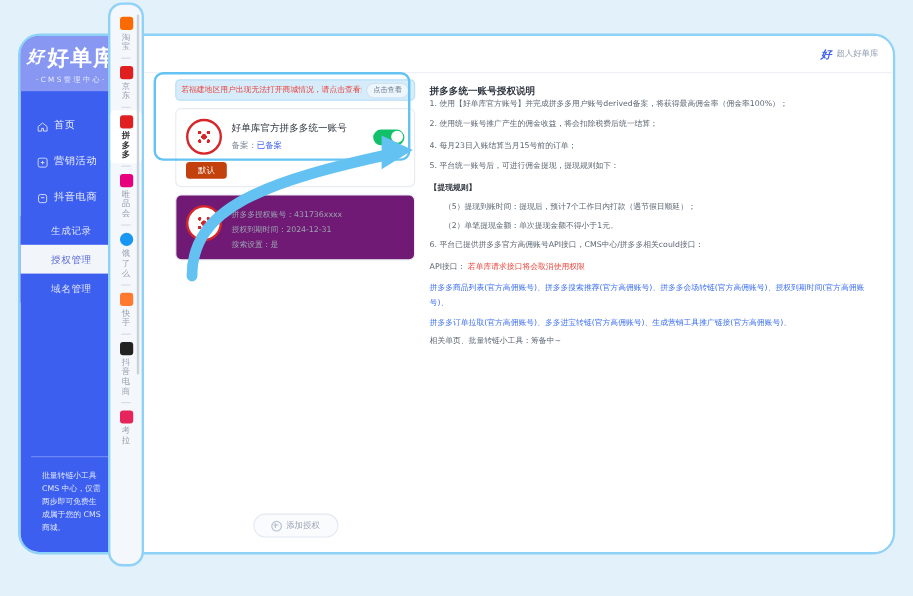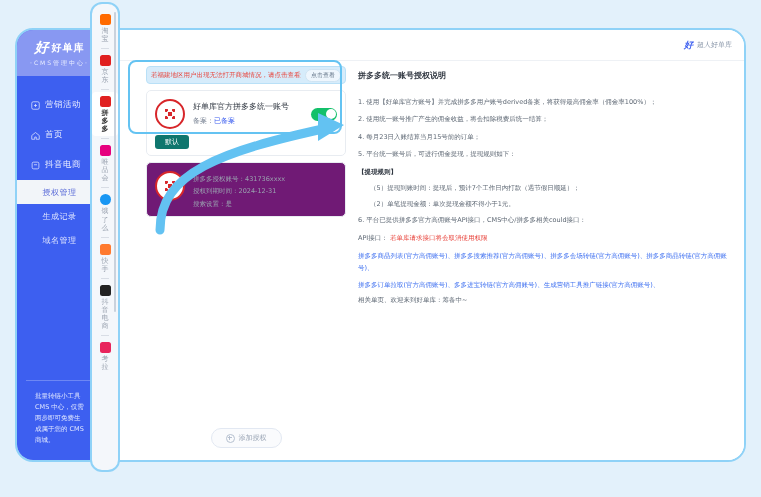--- a/index.html
+++ b/index.html
@@ -22,21 +22,21 @@
     background:#3d5ff0;
     display:flex;flex-direction:column;
   }
   #brand{
     height:46px;background:#8898f2;
     display:flex;flex-direction:column;align-items:center;justify-content:center;
     gap:2px;
   }
   #brand .logo-row{display:flex;align-items:center;gap:3px;}
   #brand .mark{font-size:14px;color:#fff;font-style:italic;font-weight:bold;}
-  #brand .name{font-size:10px;color:#fff;font-weight:bold;letter-spacing:1px;}
+  #brand .name{font-size:18px;color:#fff;font-weight:bold;letter-spacing:1px;}
   #brand .sub{font-size:6px;color:#e7ebff;letter-spacing:2px;}
   .nav-list{padding-top:14px;}
   .nav-item{
     position:relative;display:flex;align-items:center;
     height:30px;padding:0 8px 0 14px;color:#e9edff;font-size:8.5px;
     gap:5px;cursor:pointer;
   }
   .nav-item .ico{width:9px;height:9px;flex:none;opacity:.95;}
   .nav-item .lbl{flex:1;letter-spacing:.5px;}
   .nav-item .chev{font-size:6px;opacity:.8;}
@@ -123,21 +123,21 @@
       radial-gradient(circle at 30% 70%, #d7262a 1.4px, transparent 1.6px),
       radial-gradient(circle at 70% 70%, #d7262a 1.4px, transparent 1.6px),
       radial-gradient(circle at 50% 50%, #d7262a 2.2px, transparent 2.4px);
   }
   .ac-info{flex:1;padding-top:2px;}
   .ac-title{font-size:8px;color:#2f3640;margin-bottom:4px;}
   .ac-sub{font-size:7px;color:#7b8595;font-family:Liberation Serif, serif;}
   .ac-sub b{color:#3d5ff0;font-weight:normal;}
   .ac-line{font-size:6.5px;color:#9aa3b0;line-height:1.9;}
   .tag-default{
-    display:inline-block;background:#0f766e;color:#fff;font-size:7px;
+    display:inline-block;background:#c2410c;color:#fff;font-size:7px;
     padding:2px 10px;border-radius:3px;margin-top:6px;
   }
   .switch{
     width:26px;height:13px;border-radius:7px;background:#13c06a;
     position:relative;flex:none;align-self:center;cursor:pointer;
   }
   .switch:after{
     content:"";position:absolute;right:1.5px;top:1.5px;width:10px;height:10px;
     border-radius:50%;background:#fff;
   }
@@ -151,21 +151,21 @@
     width:7px;height:7px;border:1px solid #b6c0d0;border-radius:50%;
     position:relative;
   }
   #add-auth .plus:before,#add-auth .plus:after{
     content:"";position:absolute;background:#b6c0d0;
   }
   #add-auth .plus:before{left:1.5px;top:2.7px;width:3.5px;height:.8px;}
   #add-auth .plus:after{left:2.8px;top:1.5px;width:.8px;height:3.5px;}
   
   #right-col{flex:1;padding:4px 6px 0 4px;overflow:hidden;}
-  .ins-title{font-size:8px;font-weight:bold;color:#2f3640;margin-bottom:16px;}
+  .ins-title{font-size:8px;font-weight:bold;color:#2f3640;margin-bottom:0;}
   .ins-p{font-size:6.5px;color:#5d6773;line-height:1.6;margin-bottom:7px;}
   .ins-p .lnk{color:#3d6ff0;}
   .ins-p .em{color:#2f3640;}
   .ins-h{font-size:6.5px;font-weight:bold;color:#2f3640;margin:8px 0 6px;font-family:Liberation Serif, serif;}
   .ins-i{font-size:6.5px;color:#5d6773;line-height:1.6;margin:0 0 6px 12px;}
   .ins-red{color:#e8443c;}
   .ins-blue{color:#3d6ff0;line-height:1.9;font-size:6.5px;margin-bottom:4px;}
   
   #arrow-svg{position:absolute;left:120px;top:55px;width:270px;height:190px;
     pointer-events:none;z-index:9;}
@@ -184,45 +184,45 @@
       <div class="logo-row">
         <span class="mark">好</span>
         <span class="name">好单库</span>
       </div>
       <div class="sub">·CMS管理中心·</div>
     </div>
 
     <div class="nav-list">
       <div class="nav-item">
         <svg class="ico" viewBox="0 0 12 12">
+            <path d="M1 6l5-4 5 4v5H7V8H5v3H1z" fill="none" stroke="#e9edff" stroke-width="1"></path>
+          </svg>
+        <span class="lbl">首页</span>
+        <span class="chev"></span>
+      </div>
+      <div class="nav-item">
+        <svg class="ico" viewBox="0 0 12 12">
             <rect x="1" y="1" width="10" height="10" rx="2" fill="none" stroke="#e9edff" stroke-width="1"></rect>
             <path d="M4 6h4M6 4v4" stroke="#e9edff" stroke-width="1"></path>
           </svg>
         <span class="lbl">营销活动</span>
         <span class="chev">▾</span>
-      </div>
-      <div class="nav-item">
-        <svg class="ico" viewBox="0 0 12 12">
-            <path d="M1 6l5-4 5 4v5H7V8H5v3H1z" fill="none" stroke="#e9edff" stroke-width="1"></path>
-          </svg>
-        <span class="lbl">首页</span>
-        <span class="chev"></span>
       </div>
       <div class="nav-item">
         <svg class="ico" viewBox="0 0 12 12">
             <rect x="1.5" y="1.5" width="9" height="9" rx="2" fill="none" stroke="#e9edff" stroke-width="1"></rect>
             <path d="M4 5h4" stroke="#e9edff" stroke-width="1"></path>
           </svg>
         <span class="lbl">抖音电商</span>
         <span class="chev">▾</span>
       </div>
 
       <div class="sub-list">
+        <div class="sub-item">生成记录</div>
         <div class="sub-item active">授权管理</div>
-        <div class="sub-item">生成记录</div>
         <div class="sub-item">域名管理</div>
       </div>
     </div>
 
     <div id="side-note">批量转链小工具 CMS 中心，仅需两步即可免费生成属于您的 CMS 商城。</div>
   </div>
 
   <div id="main">
     <div id="topbar">
       <span class="tb-logo">好</span>
@@ -276,23 +276,23 @@
         <div class="ins-p">4. 每月23日入账结算当月15号前的订单；</div>
         <div class="ins-p">5. 平台统一账号后，可进行佣金提现，提现规则如下：</div>
         <div class="ins-h">【提现规则】</div>
         <div class="ins-i">（5）提现到账时间：提现后，预计7个工作日内打款（遇节假日顺延）；</div>
         <div class="ins-i">（2）单笔提现金额：单次提现金额不得小于1元。</div>
         <div class="ins-p">6. 平台已提供拼多多官方高佣账号API接口，CMS中心/拼多多相关could接口：</div>
         <div class="ins-p">
           <span>API接口：</span>
           <span class="ins-red">若单库请求接口将会取消使用权限</span>
         </div>
-        <div class="ins-blue">拼多多商品列表(官方高佣账号)、拼多多搜索推荐(官方高佣账号)、拼多多会场转链(官方高佣账号)、拼多多商品转链(官方高佣账号)、</div>
+        <div class="ins-blue">拼多多商品列表(官方高佣账号)、拼多多搜索推荐(官方高佣账号)、拼多多会场转链(官方高佣账号)、授权到期时间(官方高佣账号)、</div>
         <div class="ins-blue">拼多多订单拉取(官方高佣账号)、多多进宝转链(官方高佣账号)、生成营销工具推广链接(官方高佣账号)、</div>
-        <div class="ins-p">相关单页、欢迎来到好单库：筹备中~</div>
+        <div class="ins-p">相关单页、批量转链小工具：筹备中~</div>
       </div>
     </div>
   </div>
 </div>
 
 <div id="rail">
   <div class="rail-item">
     <span class="rail-ico" style="background:#ff6a00"></span>
     <span class="rail-lbl">淘宝</span>
   </div>

